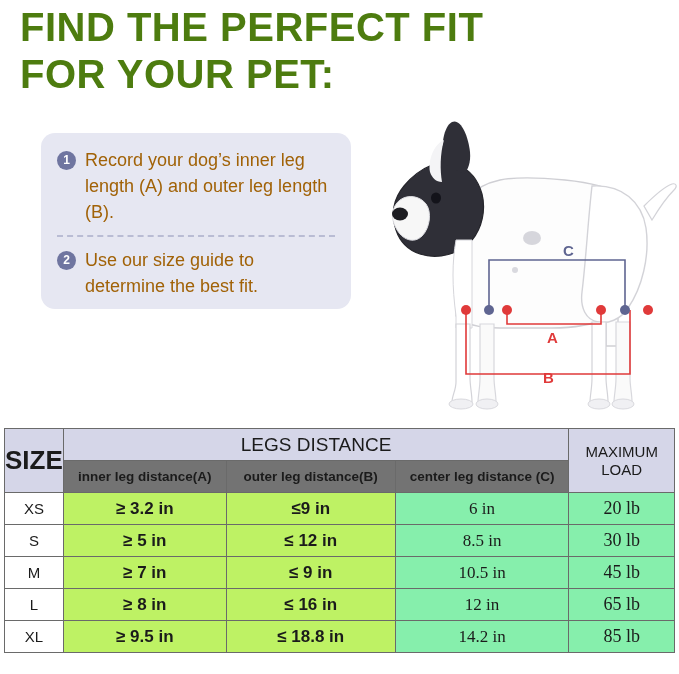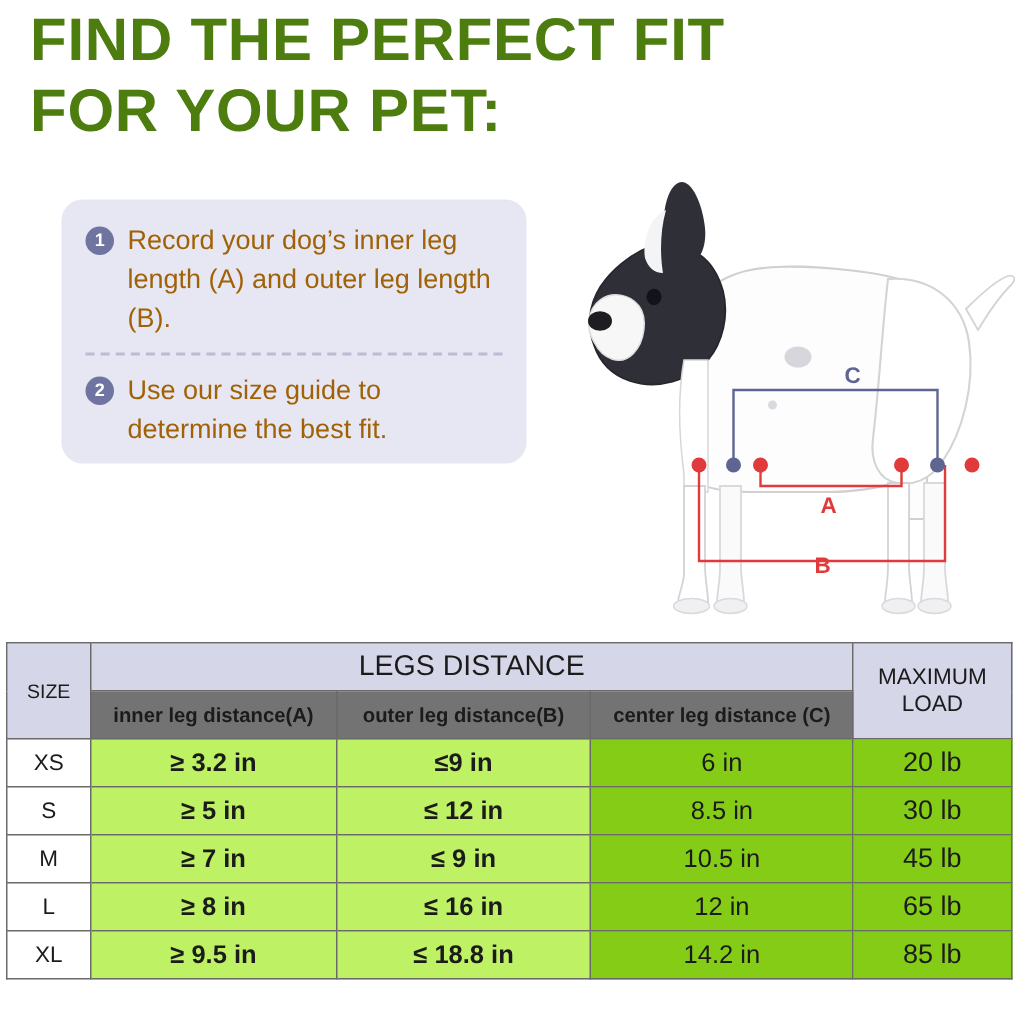--- a/index.html
+++ b/index.html
@@ -133,27 +133,27 @@
     font-weight: normal;
     font-size: 19px;
   }
   .hdr-sub {
     background: #737373;
     font-weight: bold;
     font-size: 13.5px;
     height: 28px;
     margin-left: 14px;
   }
-  .col-size { width: 56px; font-size: 13px; }
+  .col-size { width: 56px; font-size: 26px; font-weight: bold; }
   .col-a { width: 164px; }
   .col-b { width: 170px; }
   .col-c { width: 175px; }
   .col-load { width: 106px; font-size: 15px; line-height: 18px; }
   td.hl { background: #bef264; font-weight: bold; }
-  td.plain { background: #84cc16; }
+  td.plain { background: #86efac; font-family: Liberation Serif, serif; }
   td.size-cell { background: #ffffff; font-size: 15px; }
   .big { font-size: 18px; }
 </style>
 </head>
 <body>
 
 <div class="page">
 
   <div class="headline">
     <span>Find the perfect fit</span>

